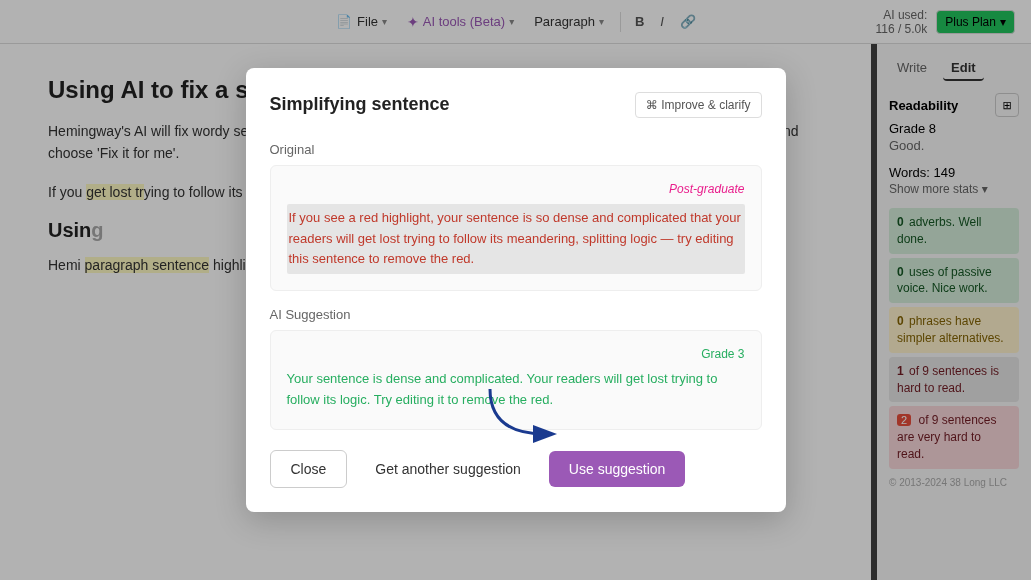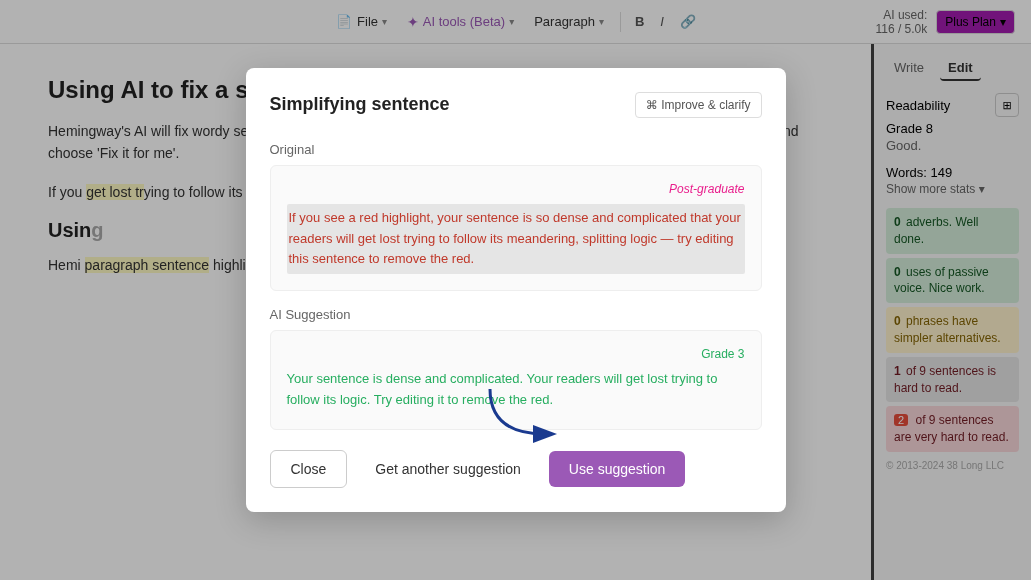--- a/index.html
+++ b/index.html
@@ -64,21 +64,21 @@
     }
     .ai-used {
       font-size: 12px;
       color: #666;
       text-align: right;
     }
     .plan-btn {
       display: flex;
       align-items: center;
       gap: 4px;
-      background: #a21caf;
+      background: #22c55e;
       border: 1px solid #ddd;
       border-radius: 4px;
       padding: 4px 8px;
       font-size: 12px;
       cursor: pointer;
     }
 
     
     .main-layout {
       display: flex;
@@ -112,21 +112,21 @@
       font-size: 20px;
       font-weight: bold;
       color: #222;
       margin-bottom: 12px;
     }
 
     
     .sidebar {
       width: 160px;
       background: #f8f8f8;
-      border-left: 3px solid #404040;
+      border-left: 6px solid #404040;
       padding: 12px;
       font-size: 12px;
     }
     .sidebar-tabs {
       display: flex;
       gap: 8px;
       margin-bottom: 12px;
     }
     .sidebar-tab {
       padding: 4px 8px;
@@ -140,21 +140,21 @@
       font-weight: 600;
       border-bottom: 2px solid #333;
     }
     .readability-header {
       display: flex;
       align-items: center;
       justify-content: space-between;
       margin-bottom: 4px;
     }
     .readability-label {
-      font-weight: 400;
+      font-weight: 700;
       font-size: 13px;
     }
     .readability-icon {
       width: 24px;
       height: 24px;
       border: 1px solid #ccc;
       border-radius: 4px;
       display: flex;
       align-items: center;
       justify-content: center;

